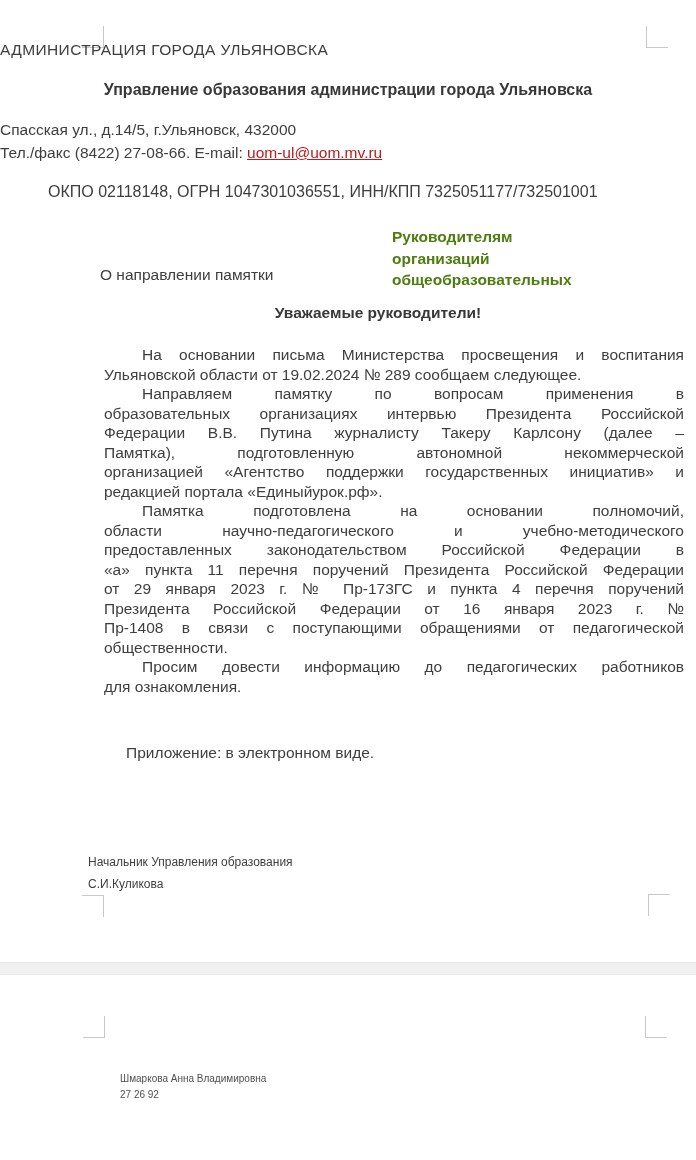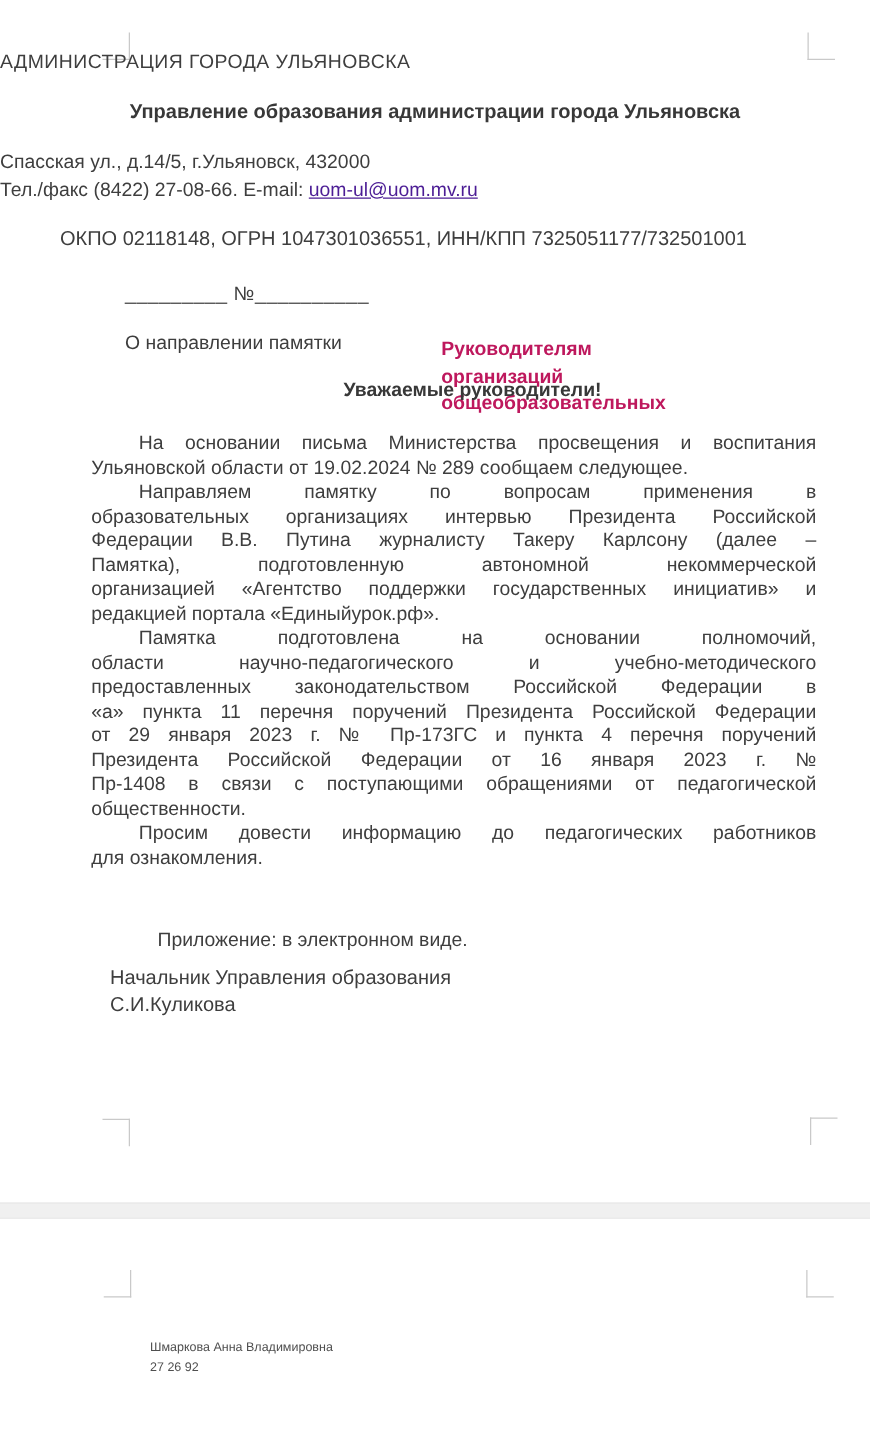--- a/index.html
+++ b/index.html
@@ -7,36 +7,36 @@
     width:696px;height:1160px;background:#ffffff;
     font-family:"Liberation Sans","DejaVu Sans",sans-serif;
     color:#3e3e3e;-webkit-font-smoothing:antialiased;
   }
   .canvas{position:relative;width:696px;height:1160px;background:#ffffff;overflow:hidden;}
   .lh-org{position:absolute;left:0;right:0;top:41px;font-size:15.5px;letter-spacing:.4px;}
   .lh-dept{position:absolute;left:0;right:0;top:81px;font-size:16px;font-weight:bold;color:#383838;text-align:center;}
   .lh-addr{position:absolute;left:0;right:16px;top:121px;font-size:15.5px;}
   .lh-contact{position:absolute;left:0;right:0;top:144px;font-size:15.5px;}
   .lh-codes{position:absolute;left:0;right:0;top:183px;font-size:16px;padding-left:48px;}
-  a.email{color:#4c1d95;text-decoration:underline;}
+  a.email{color:#b91c1c;text-decoration:underline;}
 
   
   .ref-number{position:absolute;left:100px;top:227px;font-size:15.5px;letter-spacing:.5px;}
-  .addressee{position:absolute;left:353px;top:226px;width:255px;font-size:15.5px;font-weight:bold;color:#be185d;line-height:21.5px;margin-top:43px;}
+  .addressee{position:absolute;left:392px;top:226px;width:255px;font-size:15.5px;font-weight:bold;color:#4d7c0f;line-height:21.5px;}
   .subject{position:absolute;left:100px;top:266px;font-size:15.5px;}
   .salutation{position:absolute;left:88px;width:580px;top:304px;text-align:center;font-size:15.5px;font-weight:bold;color:#383838;}
 
   
-  .body-text{position:absolute;left:73px;top:345px;width:580px;font-size:15.5px;color:#3e3e3e;}
+  .body-text{position:absolute;left:104px;top:345px;width:580px;font-size:15.5px;color:#3e3e3e;}
   .bl{line-height:19.5px;text-align:justify;text-align-last:justify;}
   .bl.last{text-align-last:left;}
   .bl.first{text-indent:38px;}
 
   .attachment{position:absolute;left:126px;top:744px;font-size:15.5px;}
-  .signature{position:absolute;left:88px;top:772px;font-size:16px;line-height:21.5px;}
+  .signature{position:absolute;left:88px;top:852px;font-size:12px;line-height:21.5px;}
 
   
   .mark{position:absolute;width:21px;height:21px;border:0 solid #c9c9c9;}
   .mark.rb{border-right-width:1.5px;border-bottom-width:1.5px;}  
   .mark.lb{border-left-width:1.5px;border-bottom-width:1.5px;}   
   .mark.rt{border-right-width:1.5px;border-top-width:1.5px;}     
   .mark.lt{border-left-width:1.5px;border-top-width:1.5px;}      
 
   
   .page-sep{position:absolute;left:0;right:0;top:962px;height:11px;background:#f0f0f0;
@@ -54,21 +54,20 @@
   <div class="mark lb" style="left:646px;top:26px;"></div>
   <div class="mark rt" style="left:82px;top:895px;"></div>
   <div class="mark lt" style="left:648px;top:894px;"></div>
 
   <div class="lh-org">АДМИНИСТРАЦИЯ ГОРОДА УЛЬЯНОВСКА</div>
   <div class="lh-dept">Управление образования администрации города Ульяновска</div>
   <div class="lh-addr">Спасская ул., д.14/5, г.Ульяновск, 432000</div>
   <div class="lh-contact"><span>Тел./факс (8422) 27-08-66. E-mail: </span><a class="email" href="#">uom-ul@uom.mv.ru</a></div>
   <div class="lh-codes">ОКПО 02118148, ОГРН 1047301036551, ИНН/КПП 7325051177/732501001</div>
 
-  <div class="ref-number">_________ №__________</div>
   <div class="addressee">
     <div>Руководителям</div>
     <div>организаций</div>
     <div>общеобразовательных</div>
   </div>
   <div class="subject">О направлении памятки</div>
 
   <div class="salutation">Уважаемые руководители!</div>
 
   <div class="body-text">

